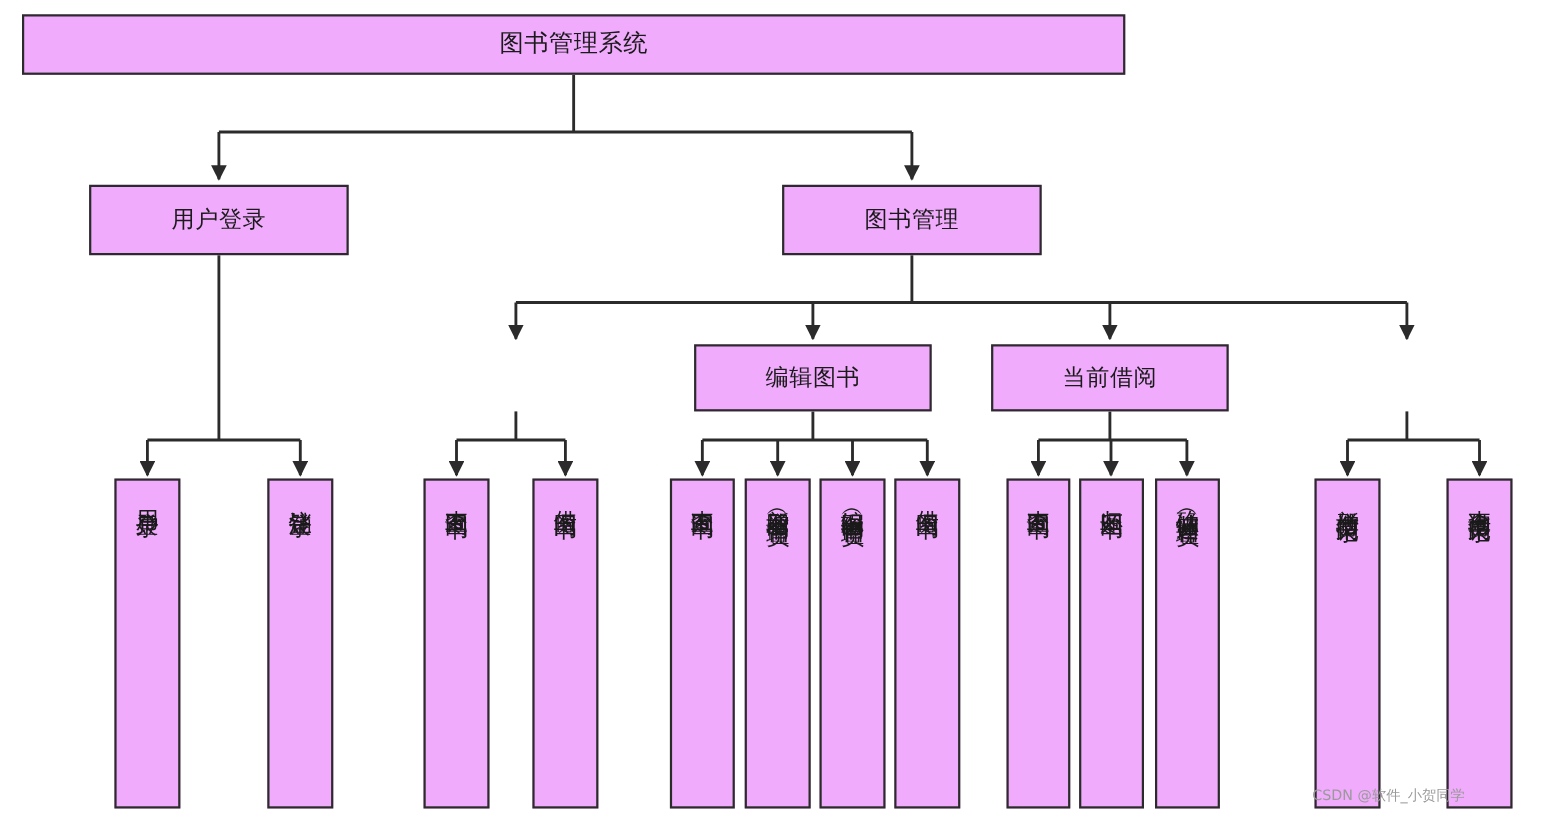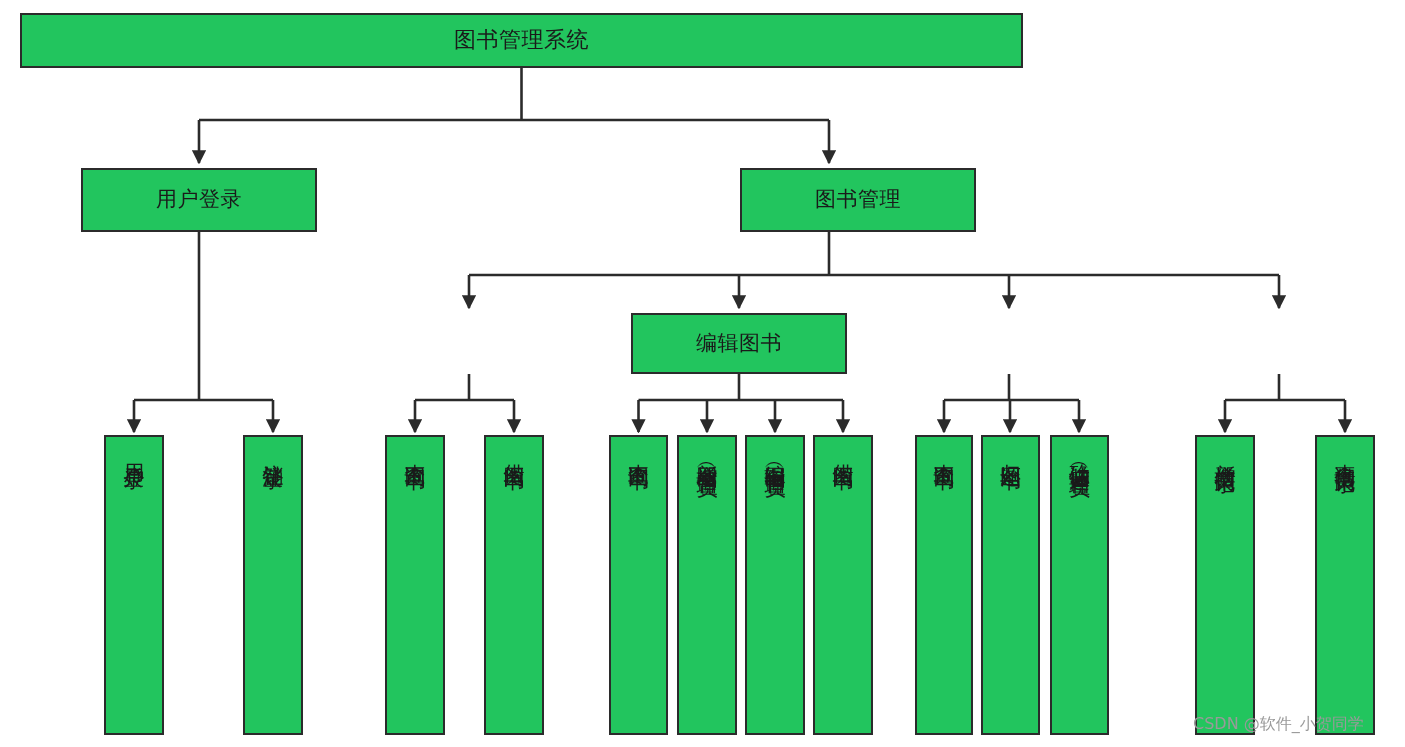--- a/index.html
+++ b/index.html
@@ -22,21 +22,21 @@
     left: 0;
     top: 0;
     width: 1405px;
     height: 747px;
     pointer-events: none;
   }
   .node {
     position: absolute;
     box-sizing: border-box;
     border: 2.5px solid #2b2b2b;
-    background: #22c55e;
+    background: #f0abfc;
     display: flex;
     align-items: center;
     justify-content: center;
     color: #1a1a1a;
     z-index: 2;
   }
   .node .label {
     display: block;
     text-align: center;
     line-height: 1.22;
@@ -58,21 +58,21 @@
   .node.v .label {
     writing-mode: vertical-rl;
     text-orientation: upright;
     font-size: 21px;
     line-height: 1.05;
     letter-spacing: 2px;
     max-height: 100%;
   }
   .watermark {
     position: absolute;
-    font-size: 16px;
+    font-size: 13px;
     color: #9a9a9a;
     white-space: nowrap;
     z-index: 5;
     font-family: "DejaVu Sans", "Liberation Sans", sans-serif;
     text-align: right;
   }
 </style>
 </head>
 <body>
 
@@ -132,27 +132,30 @@
     </g>
   </svg>
 
   <div class="node h root" style="left:20px; top:13px; width:1003px; height:55px;">
     <span class="label">图书管理系统</span>
   </div>
 
   <div class="node h" style="left:81px; top:168px; width:236px; height:64px;">
     <span class="label">用户登录</span>
   </div>
-  <div class="node h" style="left:740px; top:168px; width:236px; height:64px;">
+  <div class="node h" style="left:711px; top:168px; width:236px; height:64px;">
     <span class="label">图书管理</span>
   </div>
 
   <div class="node h" style="left:631px; top:313px; width:216px; height:61px;">
     <span class="label">编辑图书</span>
   </div>
+  <div class="node h" style="left:901px; top:313px; width:216px; height:61px;">
+    <span class="label">当前借阅</span>
+  </div>
 
   <div class="node v" style="left:104px; top:435px; width:60px; height:300px;">
     <span class="label">用户登录</span>
   </div>
   <div class="node v" style="left:243px; top:435px; width:60px; height:300px;">
     <span class="label">注销登录</span>
   </div>
 
   <div class="node v" style="left:385px; top:435px; width:60px; height:300px;">
     <span class="label">查询图书</span>

